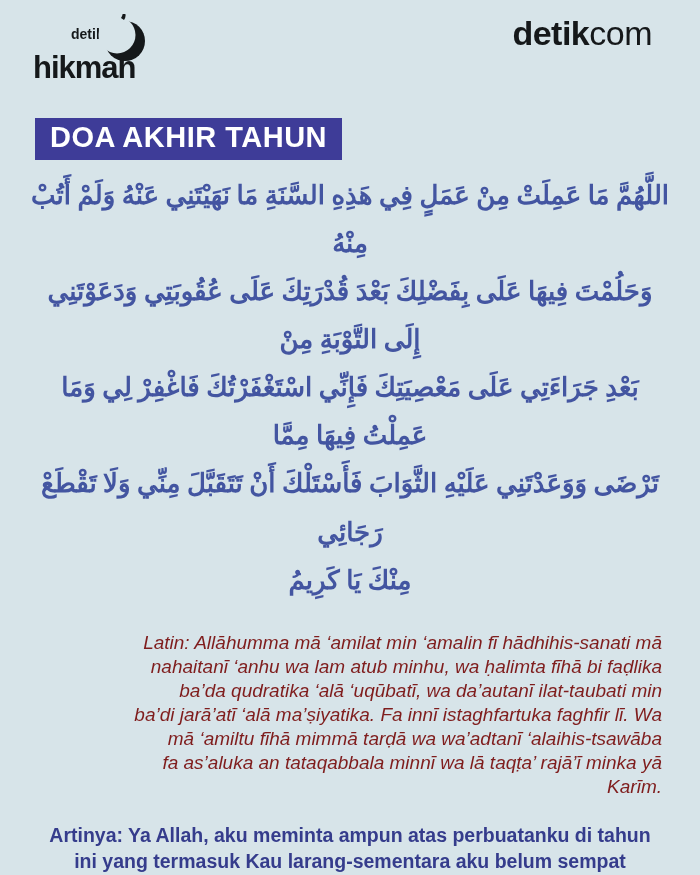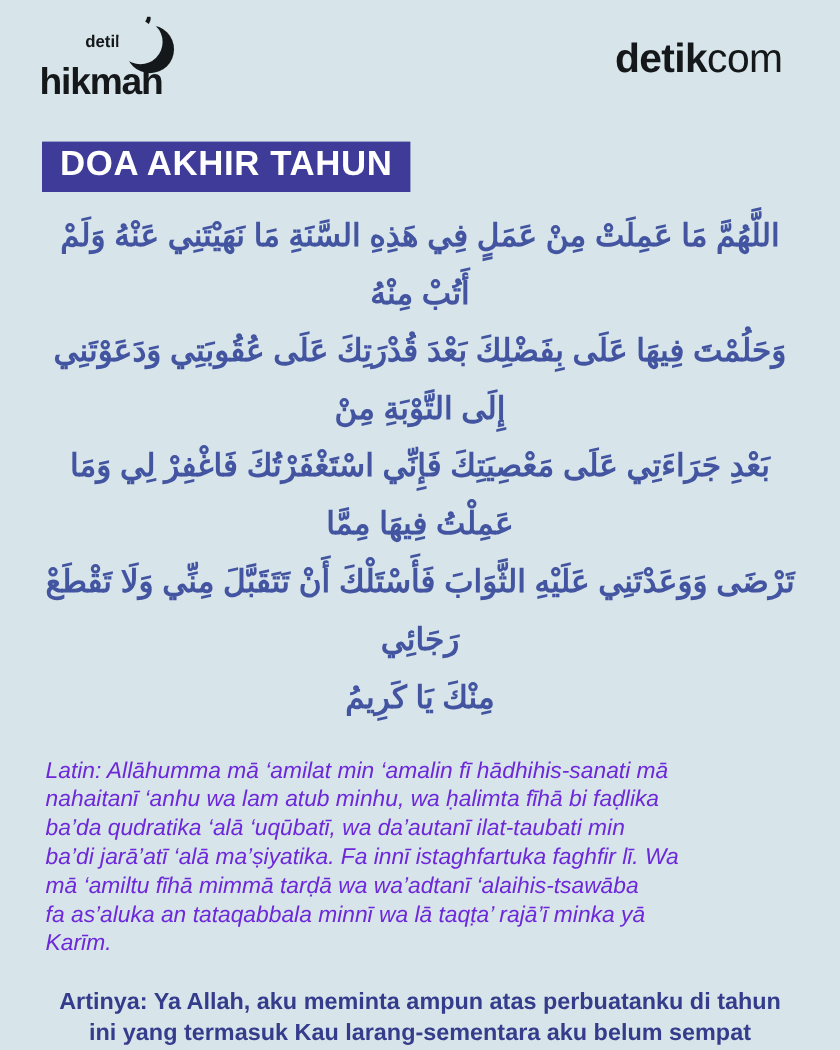--- a/index.html
+++ b/index.html
@@ -17,21 +17,20 @@
     justify-content:space-between;
     align-items:flex-start;
     padding:14px 48px 0 33px;
     height:86px;
     box-sizing:border-box;
   }
   .hikmah-logo { width:150px; height:72px; position:relative; }
   .hikmah-logo svg { display:block; }
 
   .detikcom {
-    margin-top:16px;
     font-size:34px;
     color:#15181a;
     letter-spacing:-0.5px;
     white-space:nowrap;
   }
   .detikcom .dc-bold { font-weight:bold; }
   .detikcom .dc-reg  { font-weight:normal; }
 
   
   .title-banner {
@@ -49,29 +48,29 @@
   
   .arabic {
     direction:rtl;
     unicode-bidi:embed;
     text-align:center;
     color:#4355a1;
     font-size:26px;
     line-height:1.85;
     margin:12px 28px 0 28px;
     white-space:pre-line;
-    font-family:Liberation Sans, sans-serif;
+    font-family:Liberation Serif, serif;
     font-weight:bold;
   }
 
   
   .latin {
-    text-align:left;
+    text-align:right;
     font-style:italic;
-    color:#6d28d9;
+    color:#7f1d1d;
     font-size:19px;
     line-height:1.27;
     margin:26px 38px 0 38px;
     white-space:pre-line;
   }
 
   
   .artinya {
     text-align:center;
     font-weight:bold;

